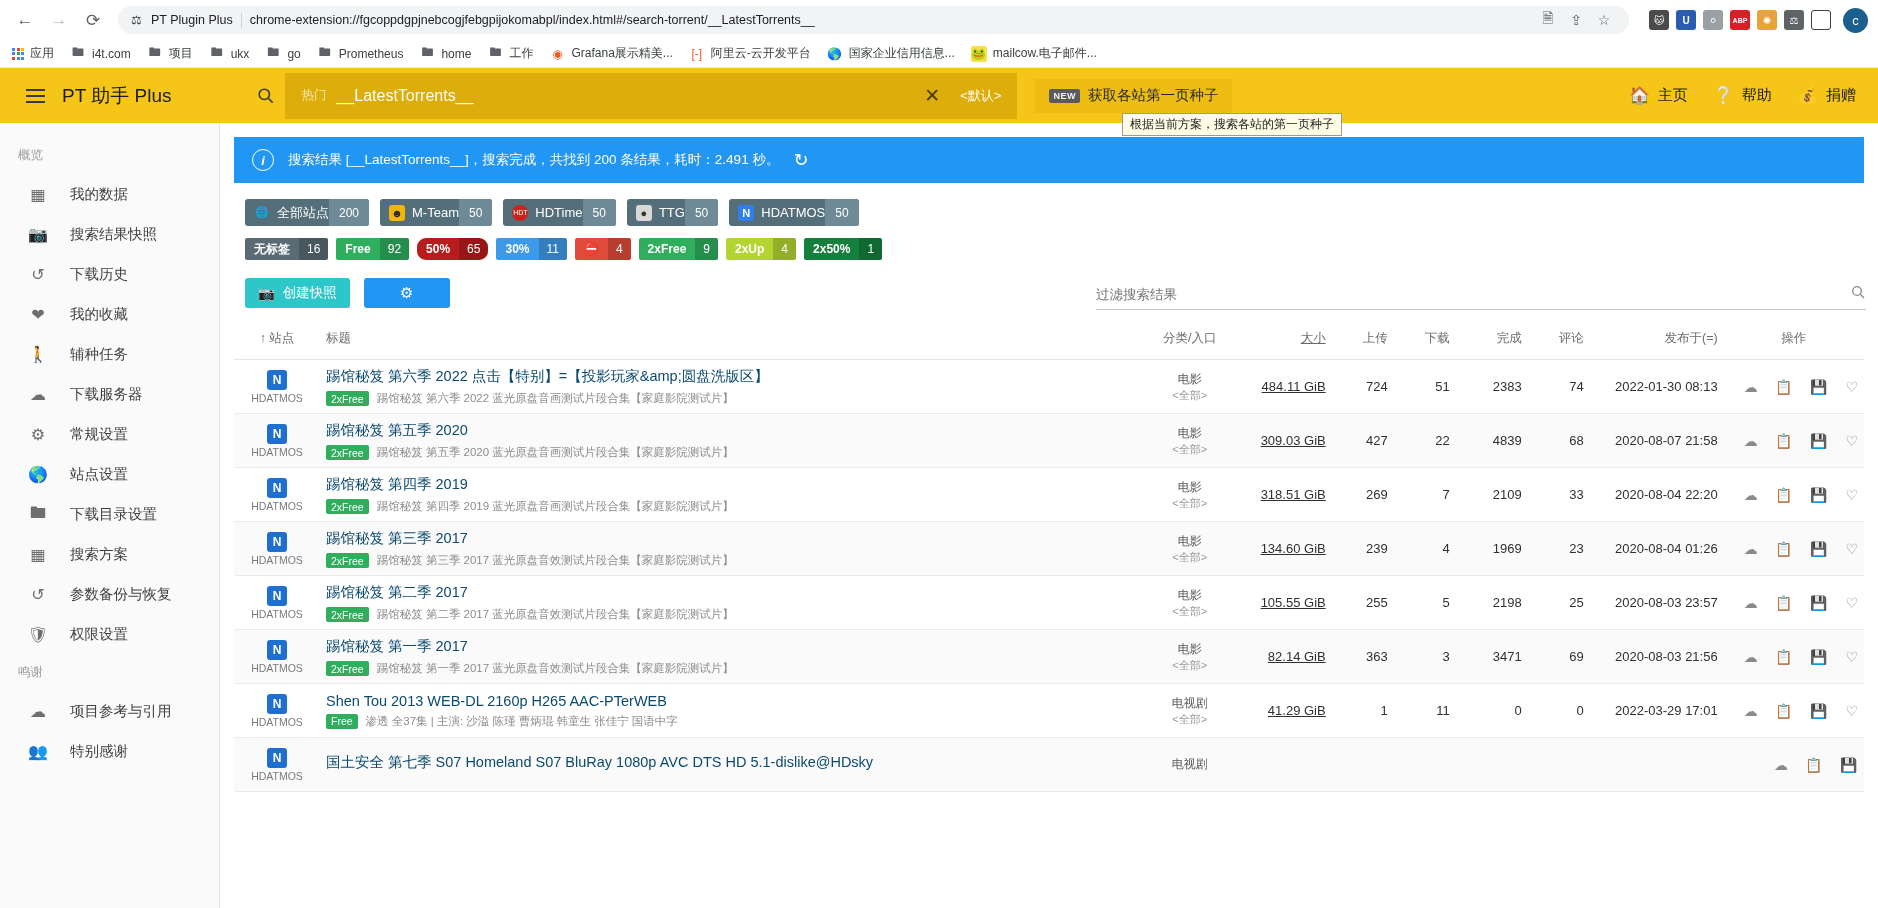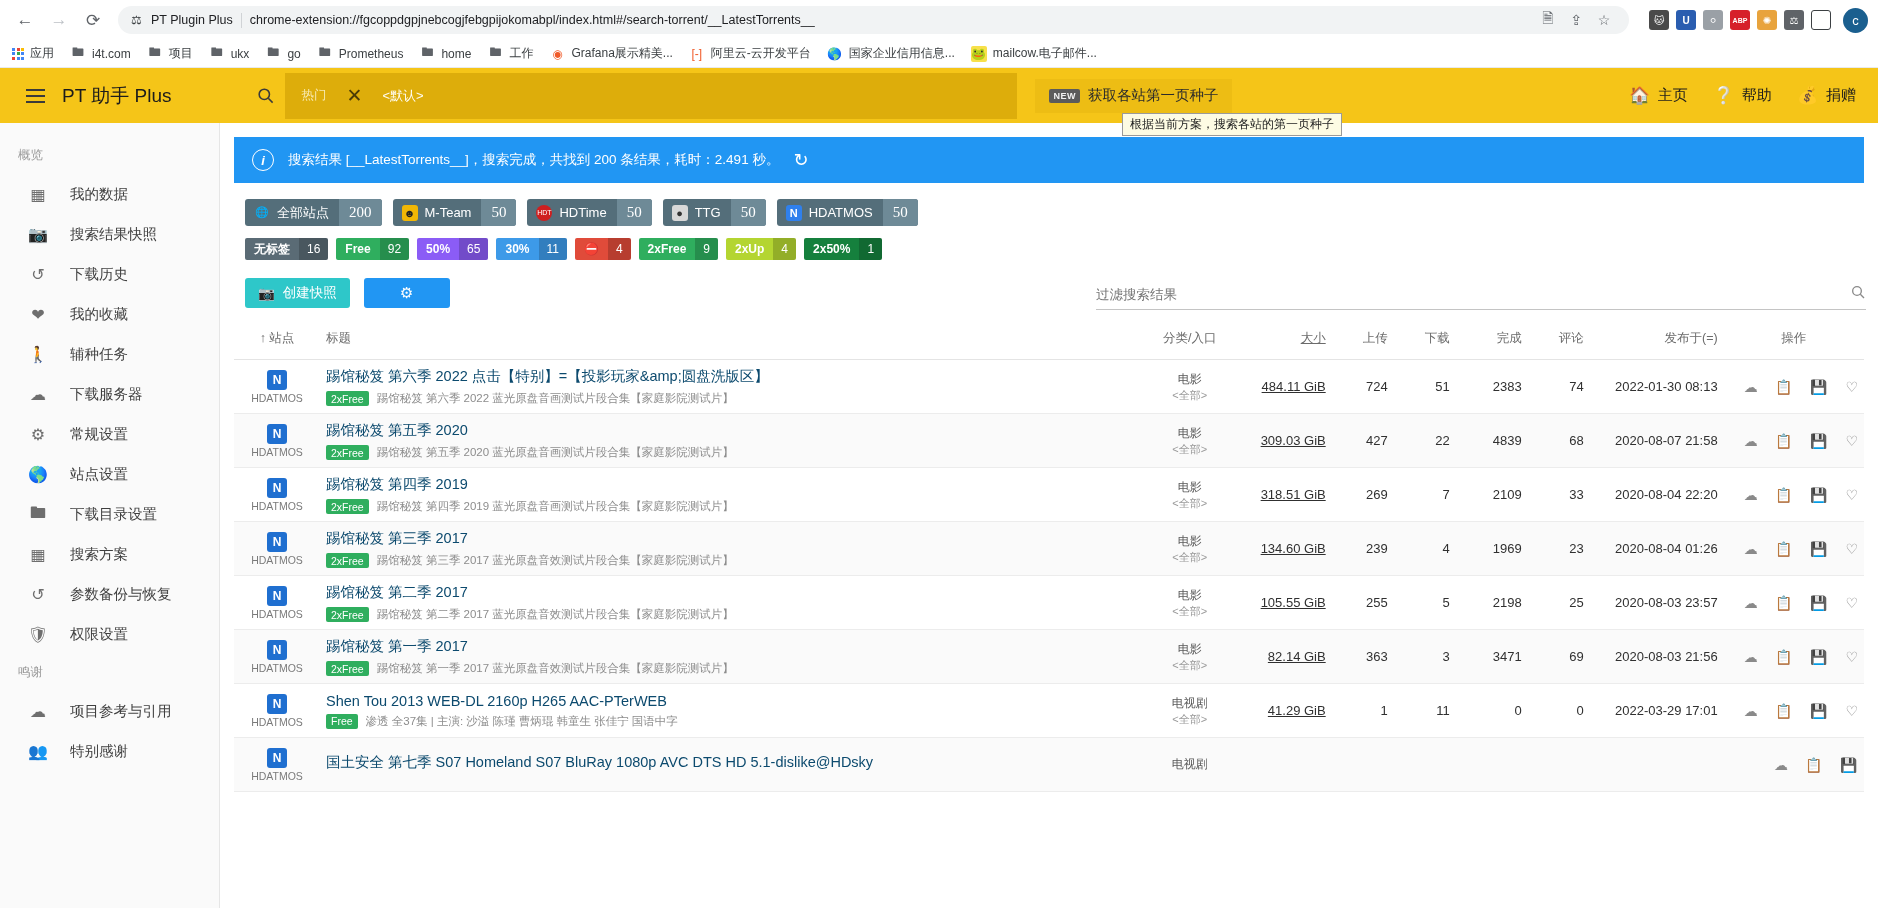--- a/index.html
+++ b/index.html
@@ -231,26 +231,25 @@
     background: #546e7a; color: #ffffff;
     border-radius: 3px; overflow: hidden;
     font-size: 13px;
   }
   .site-tab .st-ico {
     margin-left: 9px; margin-right: 7px;
     width: 16px; height: 16px; flex: none;
     display: flex; align-items: center; justify-content: center;
     font-size: 11px; border-radius: 3px;
   }
-  .site-tab .st-lbl { padding-right: 10px; white-space: nowrap; }
+  .site-tab .st-lbl { white-space: nowrap; }
   .site-tab .st-cnt {
     background: #6e8a97; padding: 4px 10px;
     height: 100%; display: flex; align-items: center;
-    font-size: 15px;
-    font-family: Liberation Serif, serif;
+    font-size: 12px;
   }
 
   .tag-chips {
     display: flex; gap: 8px; align-items: center;
     padding: 12px 0 0 11px;
   }
   .tag-chip {
     display: flex; align-items: center;
     height: 22px; border-radius: 2px; overflow: hidden;
     font-size: 12px; color: #fff;
@@ -450,20 +449,21 @@
 
   <div class="search-ico-outer">
     <svg width="19" height="19" viewBox="0 0 24 24" fill="none" stroke="#3a3a3a" stroke-width="2">
       <circle cx="10.5" cy="10.5" r="6.5"></circle>
         <line x1="15.5" y1="15.5" x2="21" y2="21"></line>
     </svg>
   </div>
 
   <div class="search-field">
     <span class="search-prefix">热门</span>
+    <span class="search-value">__LatestTorrents__</span>
     <span class="search-clear">✕</span>
     <span class="search-scheme">&lt;默认&gt;</span>
   </div>
 
   <div class="first-page-btn">
     <span class="new-badge">NEW</span>
     <span class="lbl">获取各站第一页种子</span>
   </div>
 
   <div class="header-tooltip">根据当前方案，搜索各站的第一页种子</div>
@@ -590,21 +590,21 @@
 
     <div class="tag-chips">
       <div class="tag-chip" style="background:#5a6b75;">
         <span class="tc-lbl">无标签</span>
         <span class="tc-cnt">16</span>
       </div>
       <div class="tag-chip" style="background:#2fae5e;">
         <span class="tc-lbl">Free</span>
         <span class="tc-cnt">92</span>
       </div>
-      <div class="tag-chip" style="background:#8b5cf6;">
+      <div class="tag-chip" style="background:#b91c1c;border-radius:9px;">
         <span class="tc-lbl">50%</span>
         <span class="tc-cnt">65</span>
       </div>
       <div class="tag-chip" style="background:#3d9ae8;">
         <span class="tc-lbl">30%</span>
         <span class="tc-cnt">11</span>
       </div>
       <div class="tag-chip" style="background:#e04b3a;">
         <span class="tc-lbl">⛔</span>
         <span class="tc-cnt">4</span>

